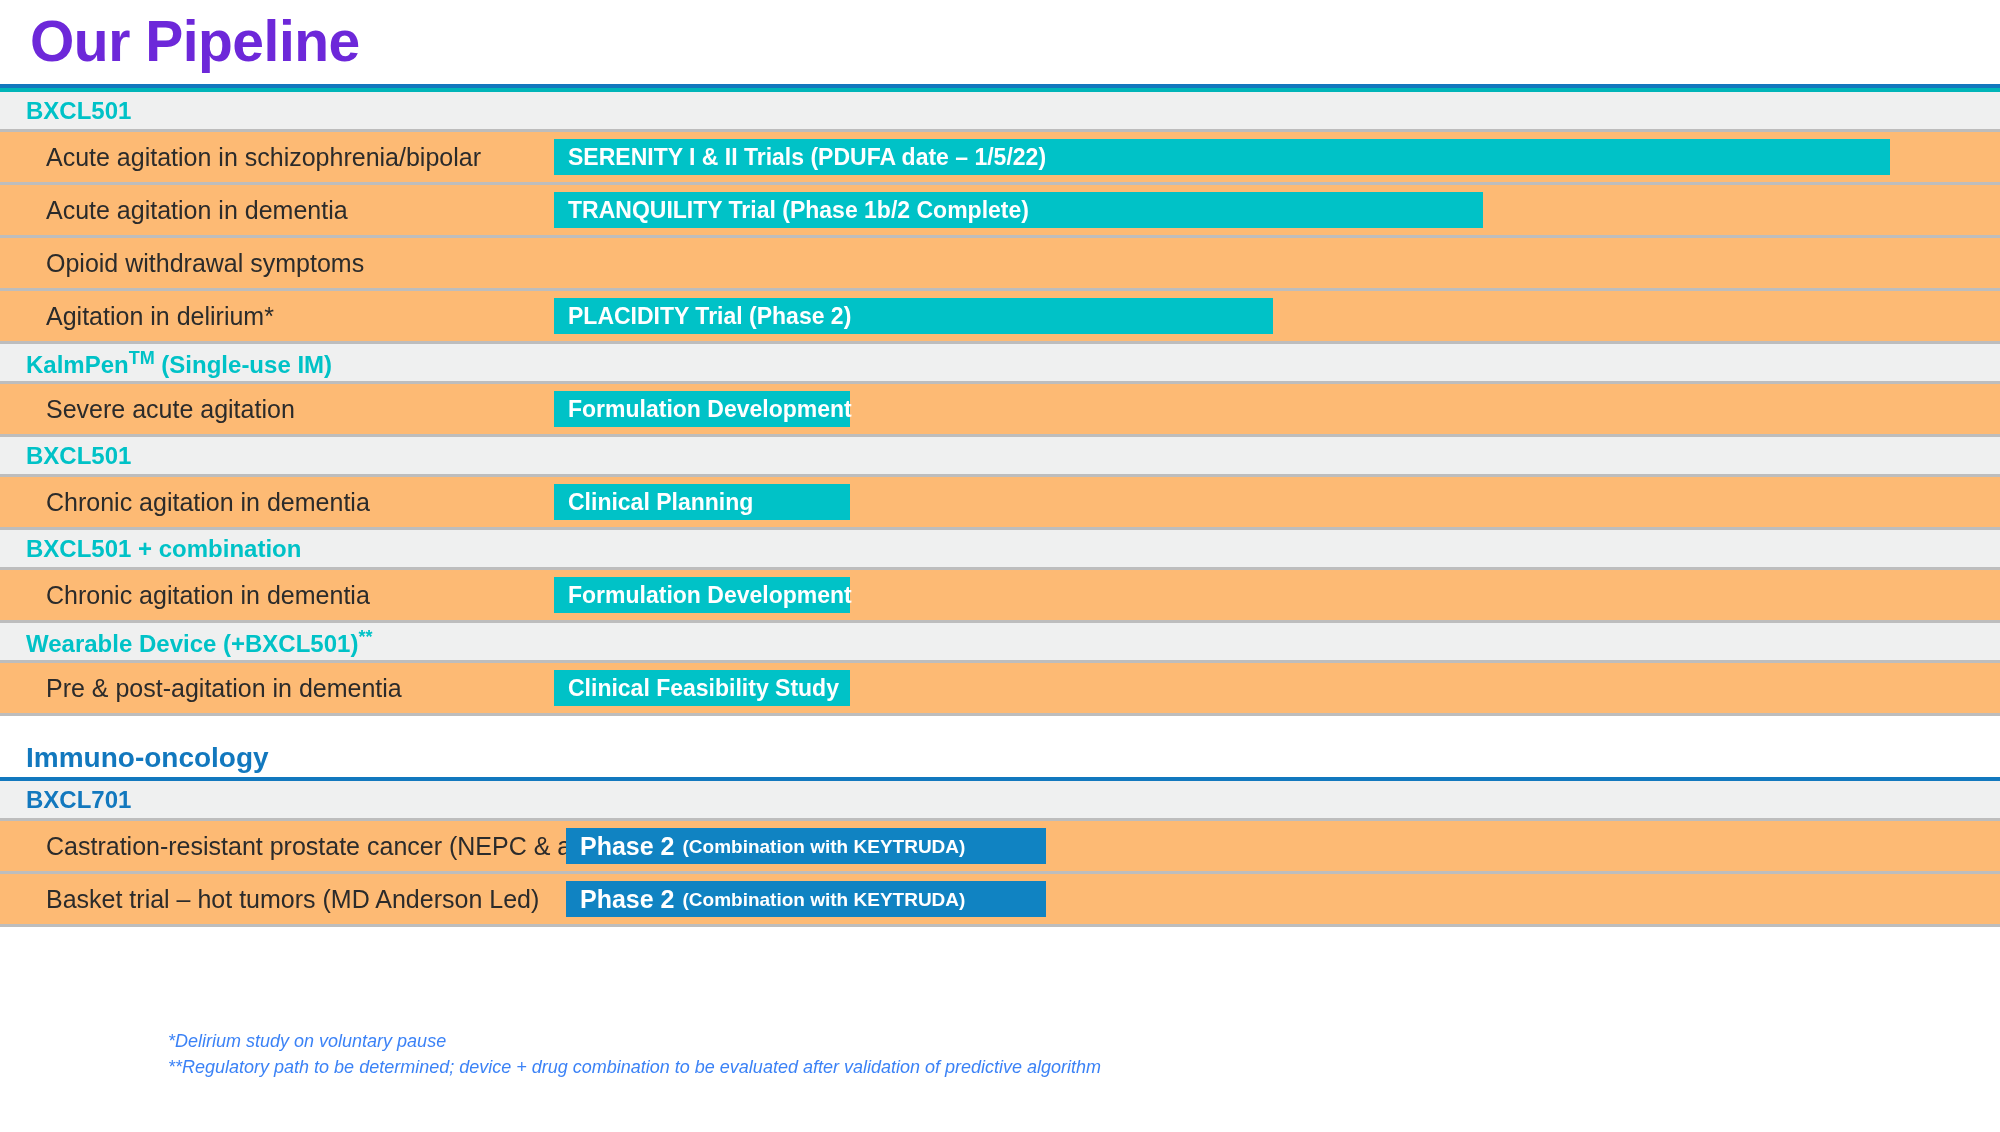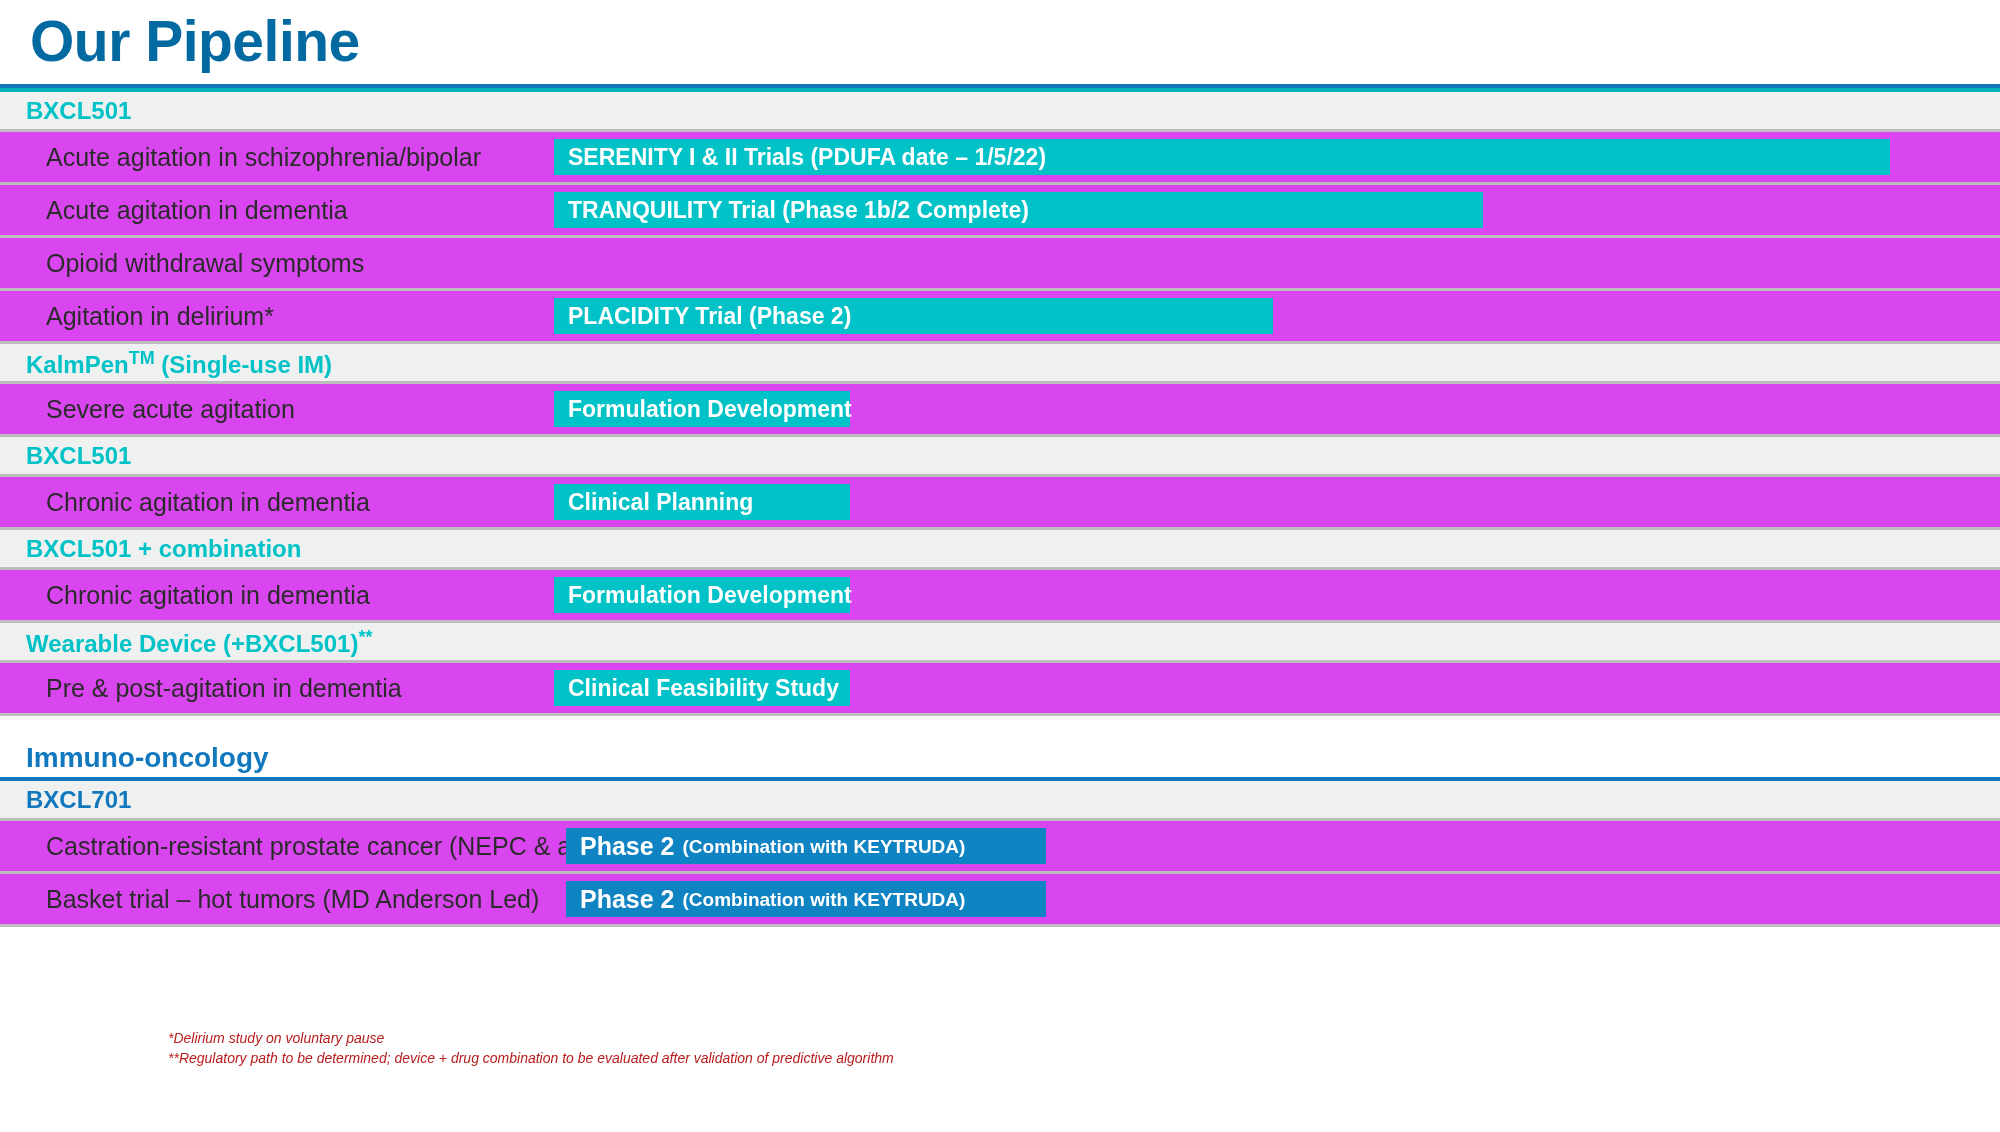--- a/index.html
+++ b/index.html
@@ -7,35 +7,35 @@
     width:2000px;height:1132px;
     background:#ffffff;
     font-family:"Liberation Sans", sans-serif;
     overflow:hidden;
   }
   .page{position:relative;width:2000px;height:1132px;}
 
   
   .title{
     position:absolute;left:30px;top:10px;
-    font-size:57px;font-weight:bold;color:#0369a1;
+    font-size:57px;font-weight:bold;color:#6d28d9;
     letter-spacing:-0.5px;line-height:1.1;
   }
 
   
   .rule{position:absolute;left:0;width:2000px;}
 
   
   .tbl{position:absolute;left:0;top:88px;width:2000px;}
 
   .row{position:relative;width:2000px;box-sizing:border-box;}
 
   .row.therapy{height:39px;background:#ffffff;}
   .row.drug{height:37px;background:#eff0f0;}
-  .row.indication{height:50px;background:#d946ef;}
+  .row.indication{height:50px;background:#fdba74;}
   .row.spacer{height:22px;background:#ffffff;}
 
   
   .sep-thick-blue{height:4px;background:#1278be;}
   .sep-thick-teal{height:4px;background:#00b5b8;}
   .sep-thin{height:3px;background:#bdbdbd;}
 
   .therapy-label{
     position:absolute;left:26px;top:50%;transform:translateY(-50%);
     font-size:28px;font-weight:bold;white-space:nowrap;
@@ -70,21 +70,21 @@
   .bar-text.big{font-size:25px;}
   .bar-sub{
     font-size:19px;font-weight:bold;color:#ffffff;margin-left:8px;line-height:1;
   }
 
   
   .footnotes{
     position:absolute;left:168px;top:1028px;
   }
   .footnote{
-    font-size:14px;font-style:italic;color:#b91c1c;
+    font-size:18px;font-style:italic;color:#3b82f6;
     line-height:1.45;white-space:nowrap;font-weight:normal;
   }
 </style>
 </head>
 <body>
 
 <div class="page">
 
   <div class="title">Our Pipeline</div>
 

